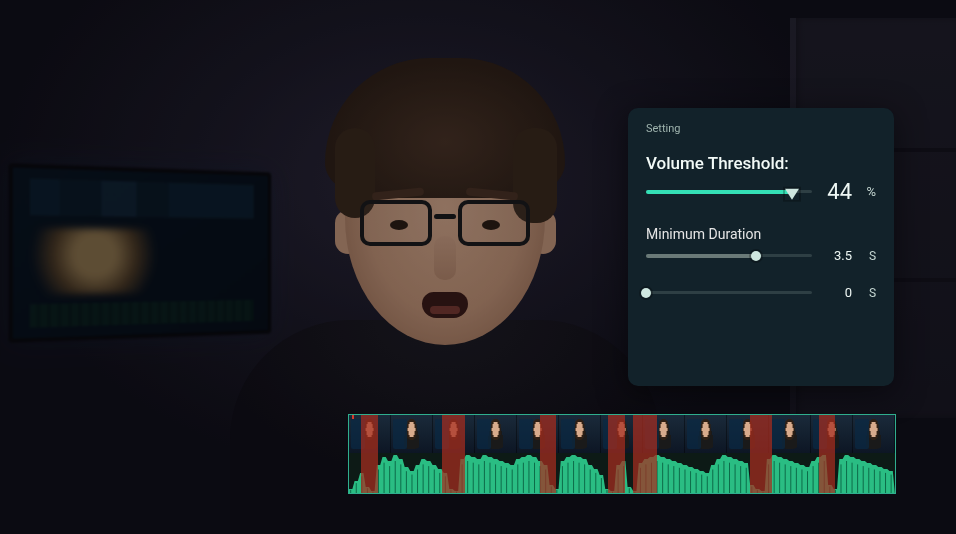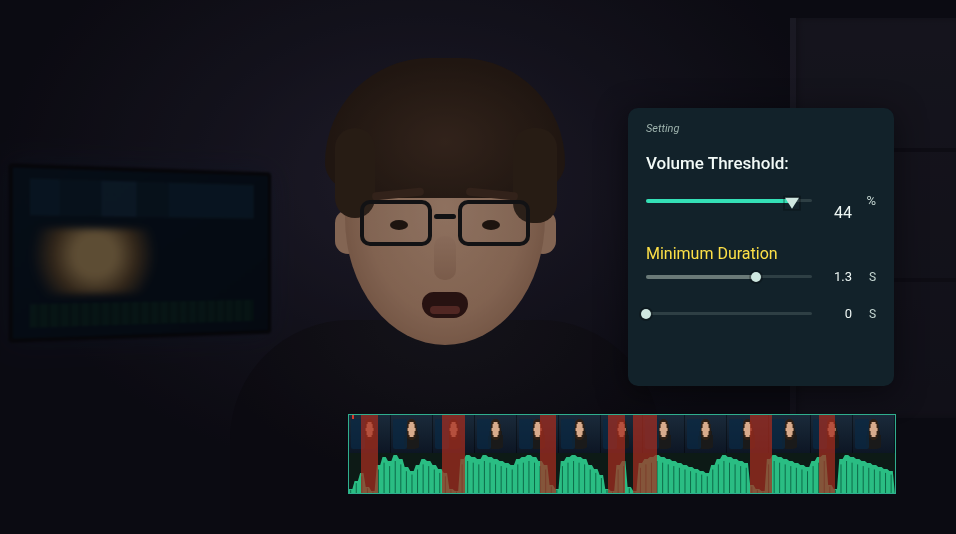--- a/index.html
+++ b/index.html
@@ -102,21 +102,21 @@
   
   .panel{
     position:absolute; left:628px; top:108px;
     width:266px; height:278px;
     background:#12222a;
     border-radius:10px;
     padding:14px 18px 18px 18px;
     color:#d7e6e2;
     box-shadow:0 6px 30px rgba(0,0,0,.5);
   }
-  .panel .sec-label{font-size:11px;color:#9fb4ae;margin-bottom:10px;font-style:italic;}
+  .panel .sec-label{font-size:11px;color:#9fb4ae;margin-bottom:10px;}
   .restart-btn{
     display:inline-block;
     background:#2fae8e;
     color:#0e2e26;
     border:none;
     border-radius:18px;
     padding:7px 18px;
     font-size:12.5px;
     font-weight:500;
     cursor:pointer;
@@ -131,23 +131,23 @@
   .fill{position:absolute;left:0;height:4px;border-radius:2px;}
   .fill.accent{background:#34e0b6;}
   .thumb{
     position:absolute;width:10px;height:10px;border-radius:50%;
     background:#cfe7e0;top:50%;transform:translate(-50%,-50%);
     box-shadow:0 0 0 2px rgba(0,0,0,.25);
   }
   .thumb.big{width:0;height:0;border-left:7px solid transparent;border-right:7px solid transparent;border-top:11px solid #cfe7e0;border-radius:0;background:none;transform:translate(-50%,-30%);}
   .val{width:30px;text-align:right;font-size:15px;color:#eef7f4;}
   .unit{width:14px;text-align:right;font-size:13px;color:#c4d6d1;}
-  .val.big{font-size:16px;margin-top:24px;}
+  .val.big{font-size:22px;}
   .sub-setting{margin-top:22px;}
-  .sub-label{font-size:16px;color:#fde047;margin-bottom:6px;}
+  .sub-label{font-size:14px;color:#e5e5e5;margin-bottom:6px;}
   .sub-setting .val{font-size:13px;}
   .sub-setting .unit{font-size:12px;}
 
   
   .timeline{
     position:absolute;
     left:348px; top:414px;
     width:548px; height:80px;
     border:1px solid #2fae8e;
     background:#0d1a16;
@@ -234,21 +234,21 @@
 
   
   <div class="sub-setting">
     <div class="sub-label">Minimum Duration</div>
     <div class="slider-row">
       <div class="slider">
         <div class="track"></div>
         <div class="fill" id="fill-md" style="background: rgb(106, 122, 120); width: 66%;"></div>
         <div class="thumb" id="thumb-md" style="left: 66%;"></div>
       </div>
-      <div class="val">1.3</div>
+      <div class="val">3.5</div>
       <div class="unit">S</div>
     </div>
   </div>
 
   
   <div class="sub-setting">
     <div class="slider-row">
       <div class="slider">
         <div class="track"></div>
         <div class="fill" id="fill-ib" style="background: rgb(106, 122, 120); width: 0%;"></div>

